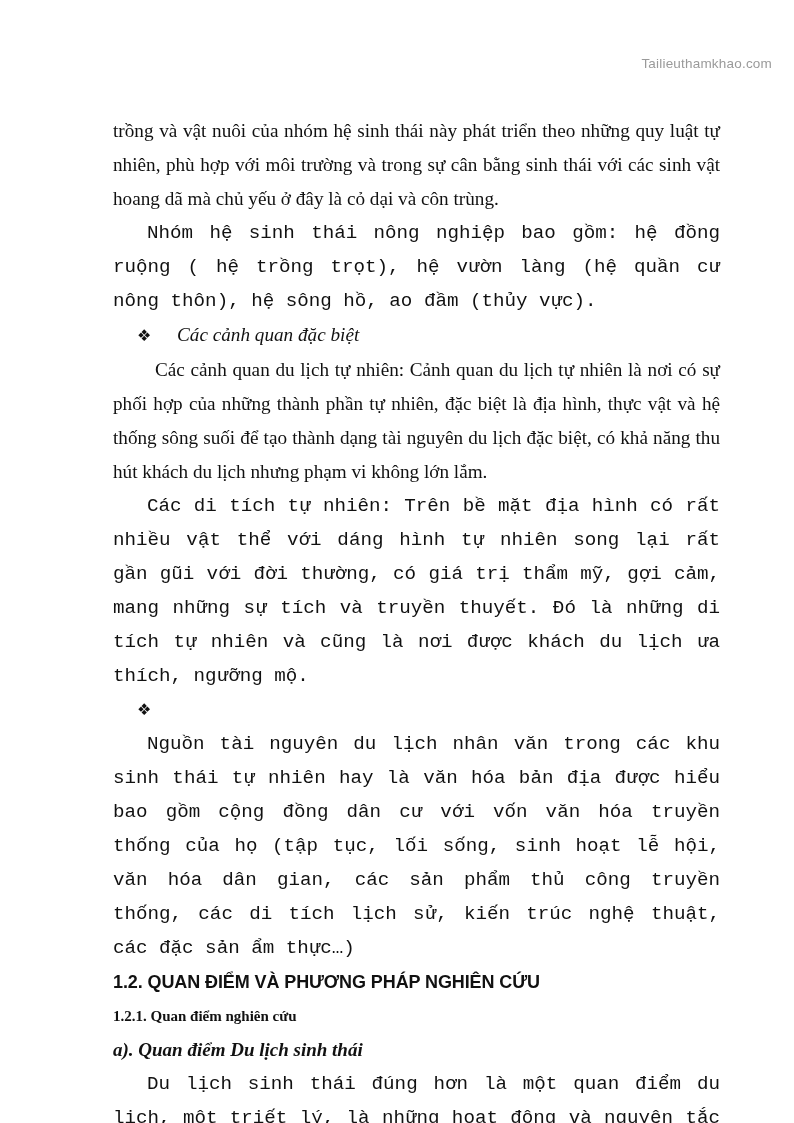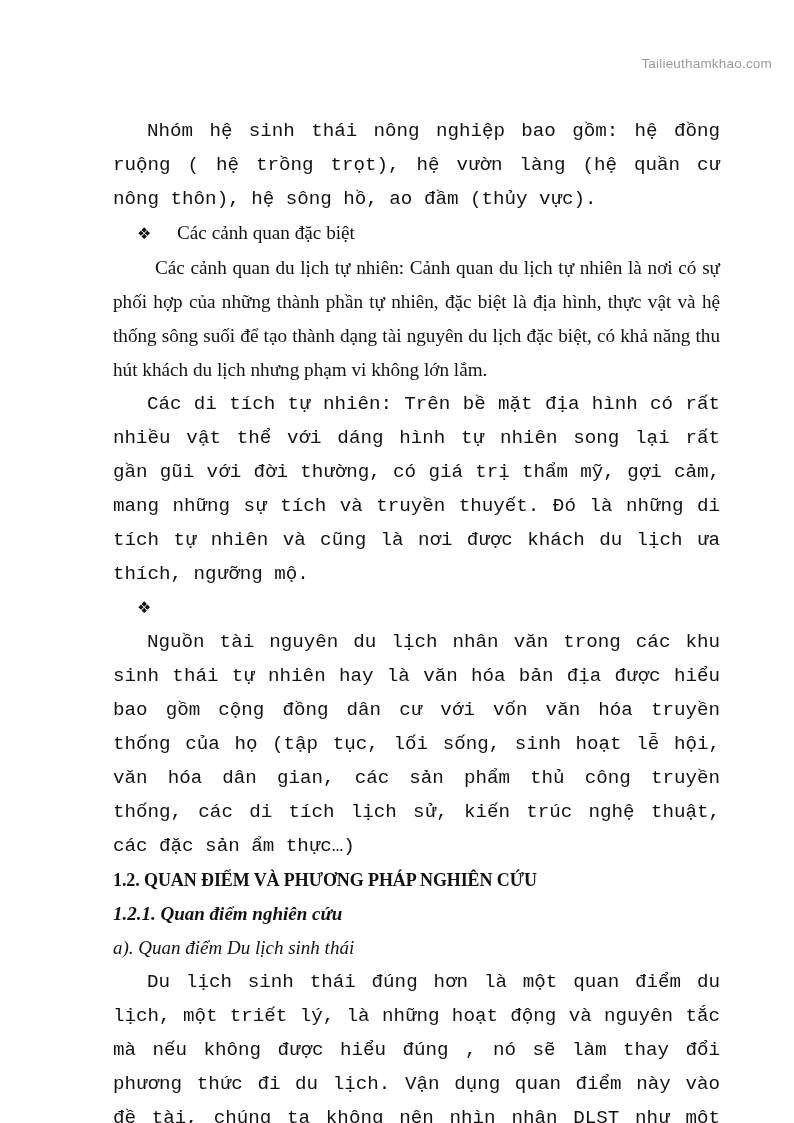--- a/index.html
+++ b/index.html
@@ -77,60 +77,61 @@
     flex: 0 0 auto;
     width: 40px;
     font-size: 16px;
     line-height: 34px;
     color: #111111;
     font-family: "DejaVu Sans", sans-serif;
   }
   .bullet-text {
     flex: 1 1 auto;
     font-size: 19.2px;
+    font-style: italic;
     line-height: 34px;
     font-family: "Liberation Serif", "DejaVu Serif", serif;
   }
 
   
   h2.heading-1 {
     margin: 0;
-    font-family: Liberation Serif, serif;
+    font-family: Liberation Sans, sans-serif;
     font-size: 18px;
     font-weight: bold;
     line-height: 34px;
     letter-spacing: -0.1px;
     white-space: nowrap;
   }
   h3.heading-2 {
     margin: 0;
     font-family: "Liberation Serif", "DejaVu Serif", serif;
-    font-size: 19px;
+    font-size: 15px;
     font-weight: bold;
-    font-style: italic;
     line-height: 34px;
   }
   h4.heading-3 {
     margin: 0;
     font-family: "Liberation Serif", "DejaVu Serif", serif;
     font-size: 19px;
-    font-weight: normal;
+    font-weight: bold;
     font-style: italic;
     line-height: 34px;
   }
 </style>
 </head>
 <body>
 
 <div class="page">
 
   <div class="watermark">Tailieuthamkhao.com</div>
 
   <div class="content">
 
+  <p class="body-text">trồng và vật nuôi của nhóm hệ sinh thái này phát triển theo những quy luật tự nhiên, phù hợp với môi trường và trong sự cân bằng sinh thái với các sinh vật hoang dã mà chủ yếu ở đây là cỏ dại và côn trùng.</p>
       <p class="body-text indent">Nhóm hệ sinh thái nông nghiệp bao gồm: hệ đồng ruộng ( hệ trồng trọt), hệ vườn làng (hệ quần cư nông thôn), hệ sông hồ, ao đầm (thủy vực).</p>
       <div class="bullet-line">
         <span class="bullet-mark">❖</span>
         <span class="bullet-text">Các cảnh quan đặc biệt</span>
       </div>
       <p class="body-text indent-wide"> Các cảnh quan du lịch tự nhiên: Cảnh quan du lịch tự nhiên là nơi có sự phối hợp của những thành phần tự nhiên, đặc biệt là địa hình, thực vật và hệ thống sông suối để tạo thành dạng tài nguyên du lịch đặc biệt, có khả năng thu hút khách du lịch nhưng phạm vi không lớn lắm.</p>
       <p class="body-text indent">Các di tích tự nhiên: Trên bề mặt địa hình có rất nhiều vật thể với dáng hình tự nhiên song lại rất gần gũi với đời thường, có giá trị thẩm mỹ, gợi cảm, mang những sự tích và truyền thuyết. Đó là những di tích tự nhiên và cũng là nơi được khách du lịch ưa thích, ngưỡng mộ.</p>
       <div class="bullet-line">
         <span class="bullet-mark">❖</span>
       </div>

